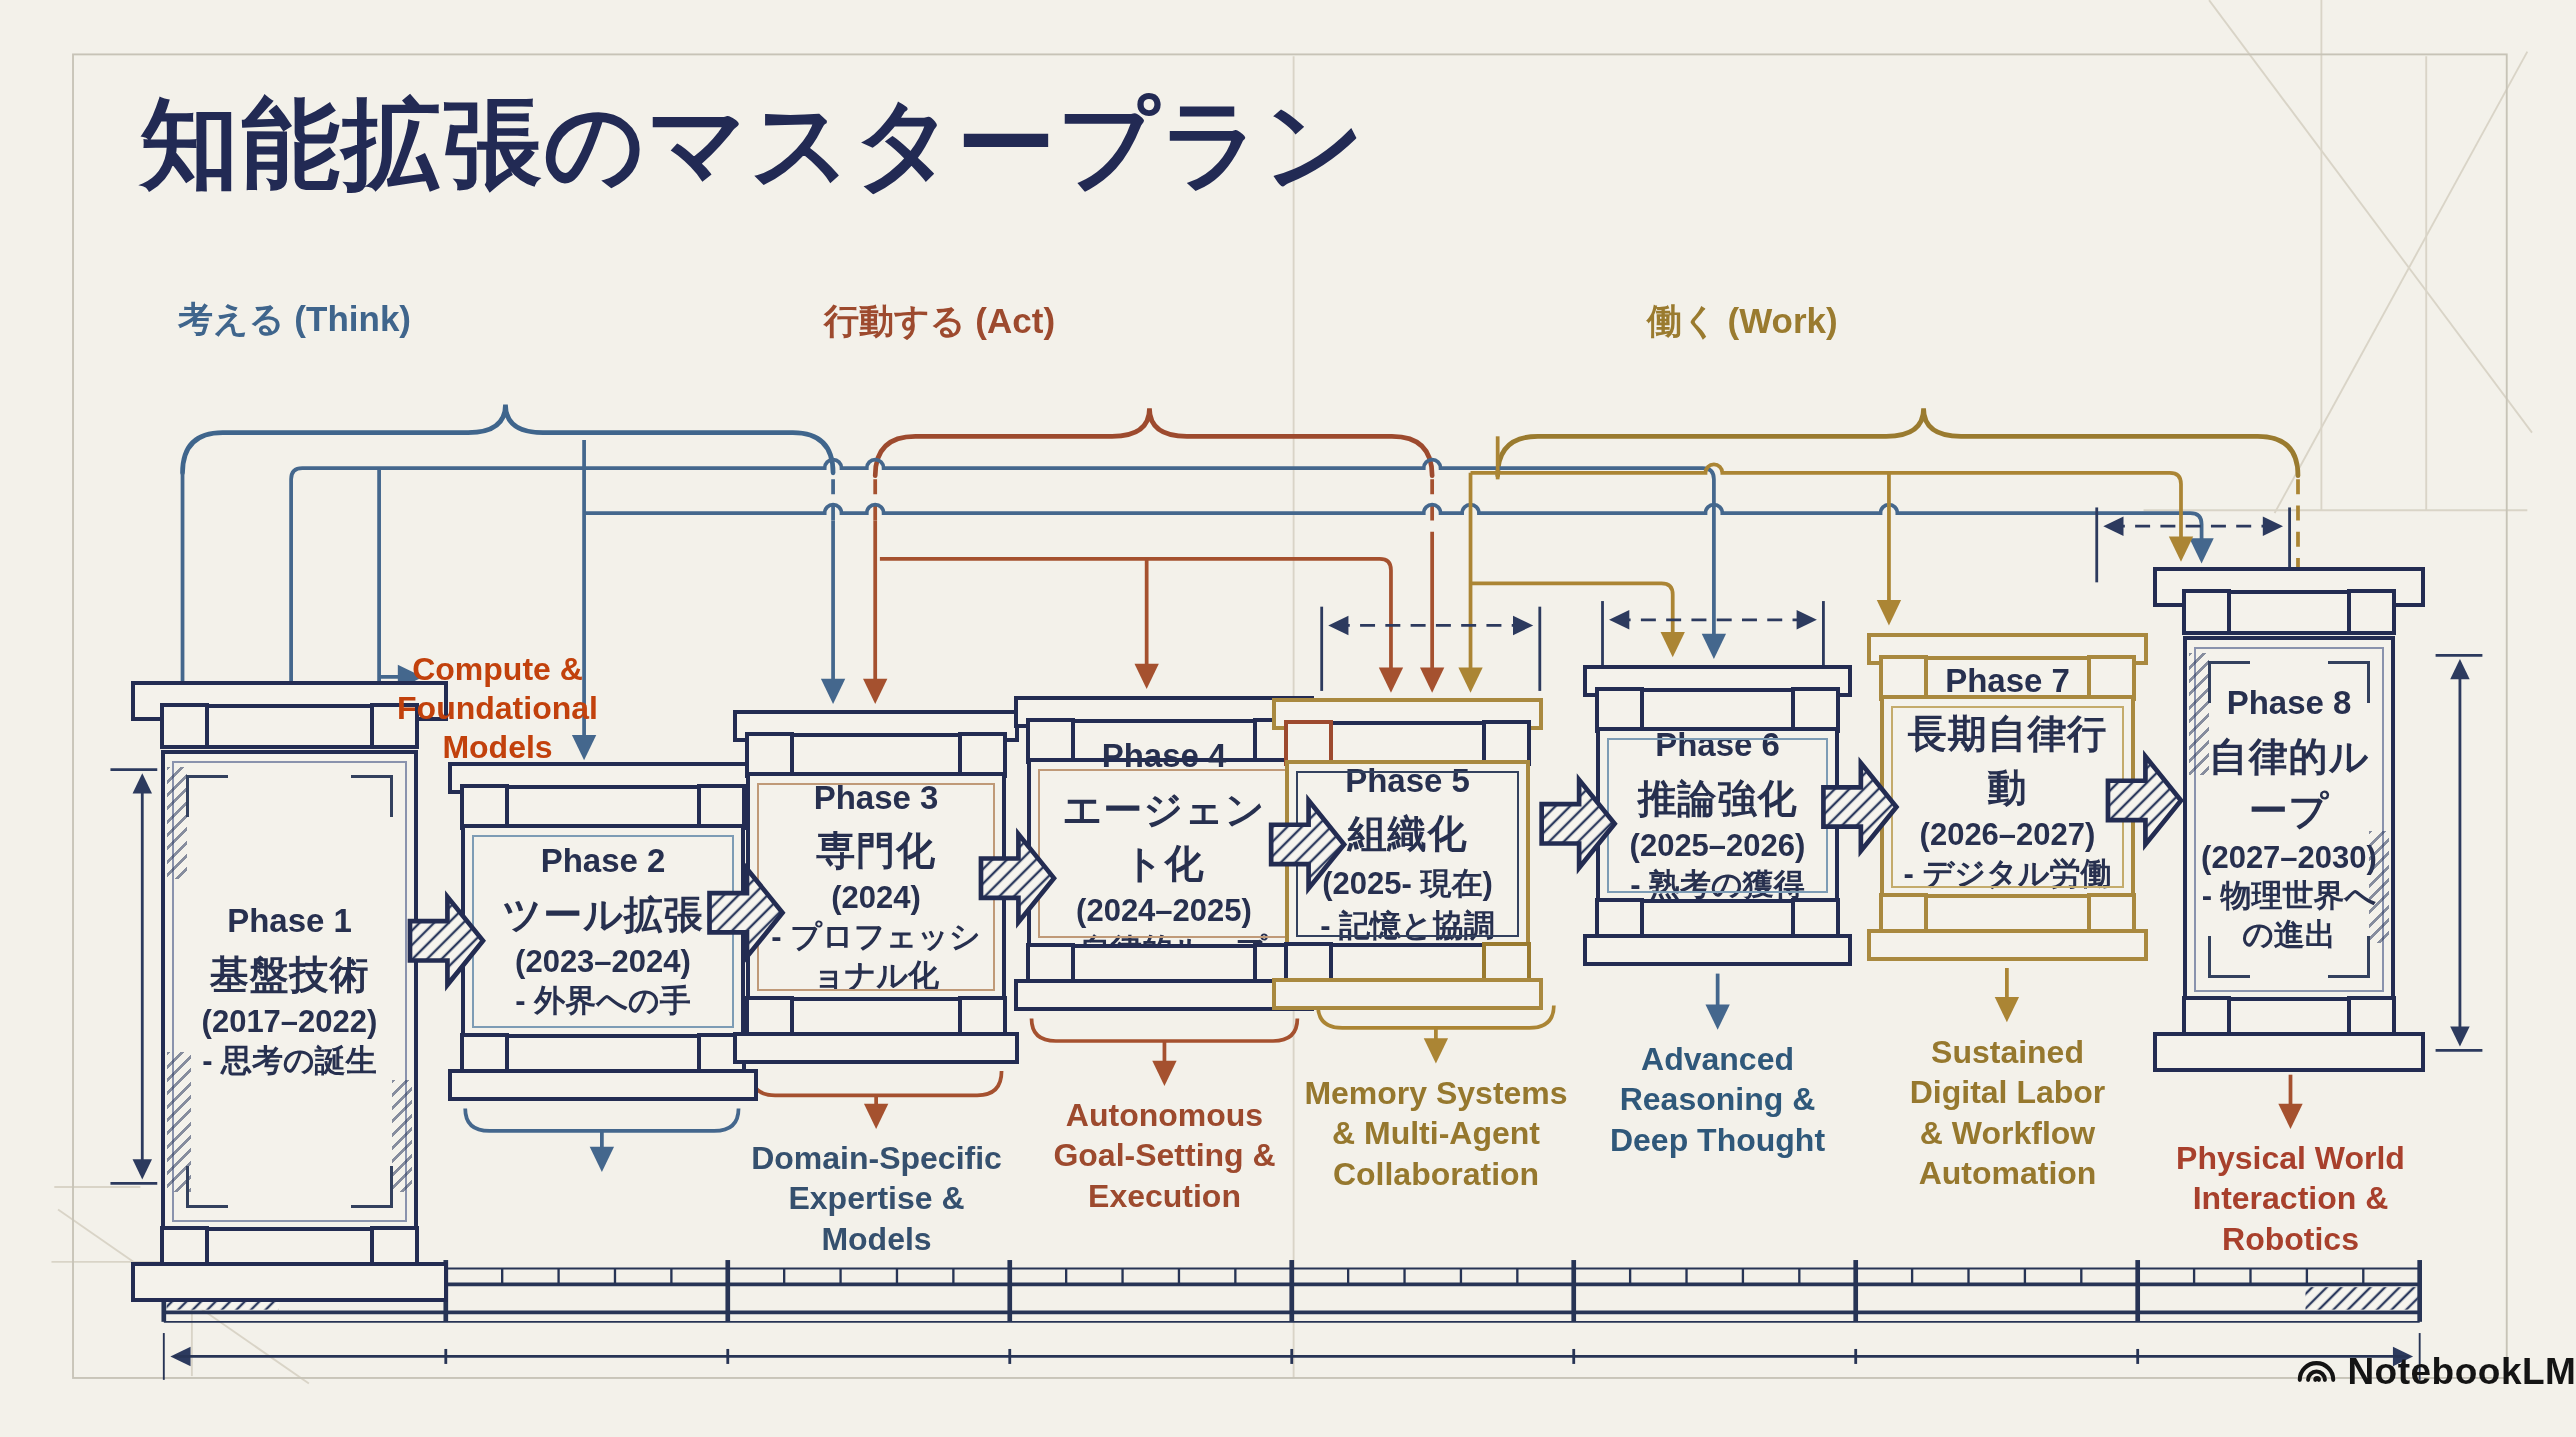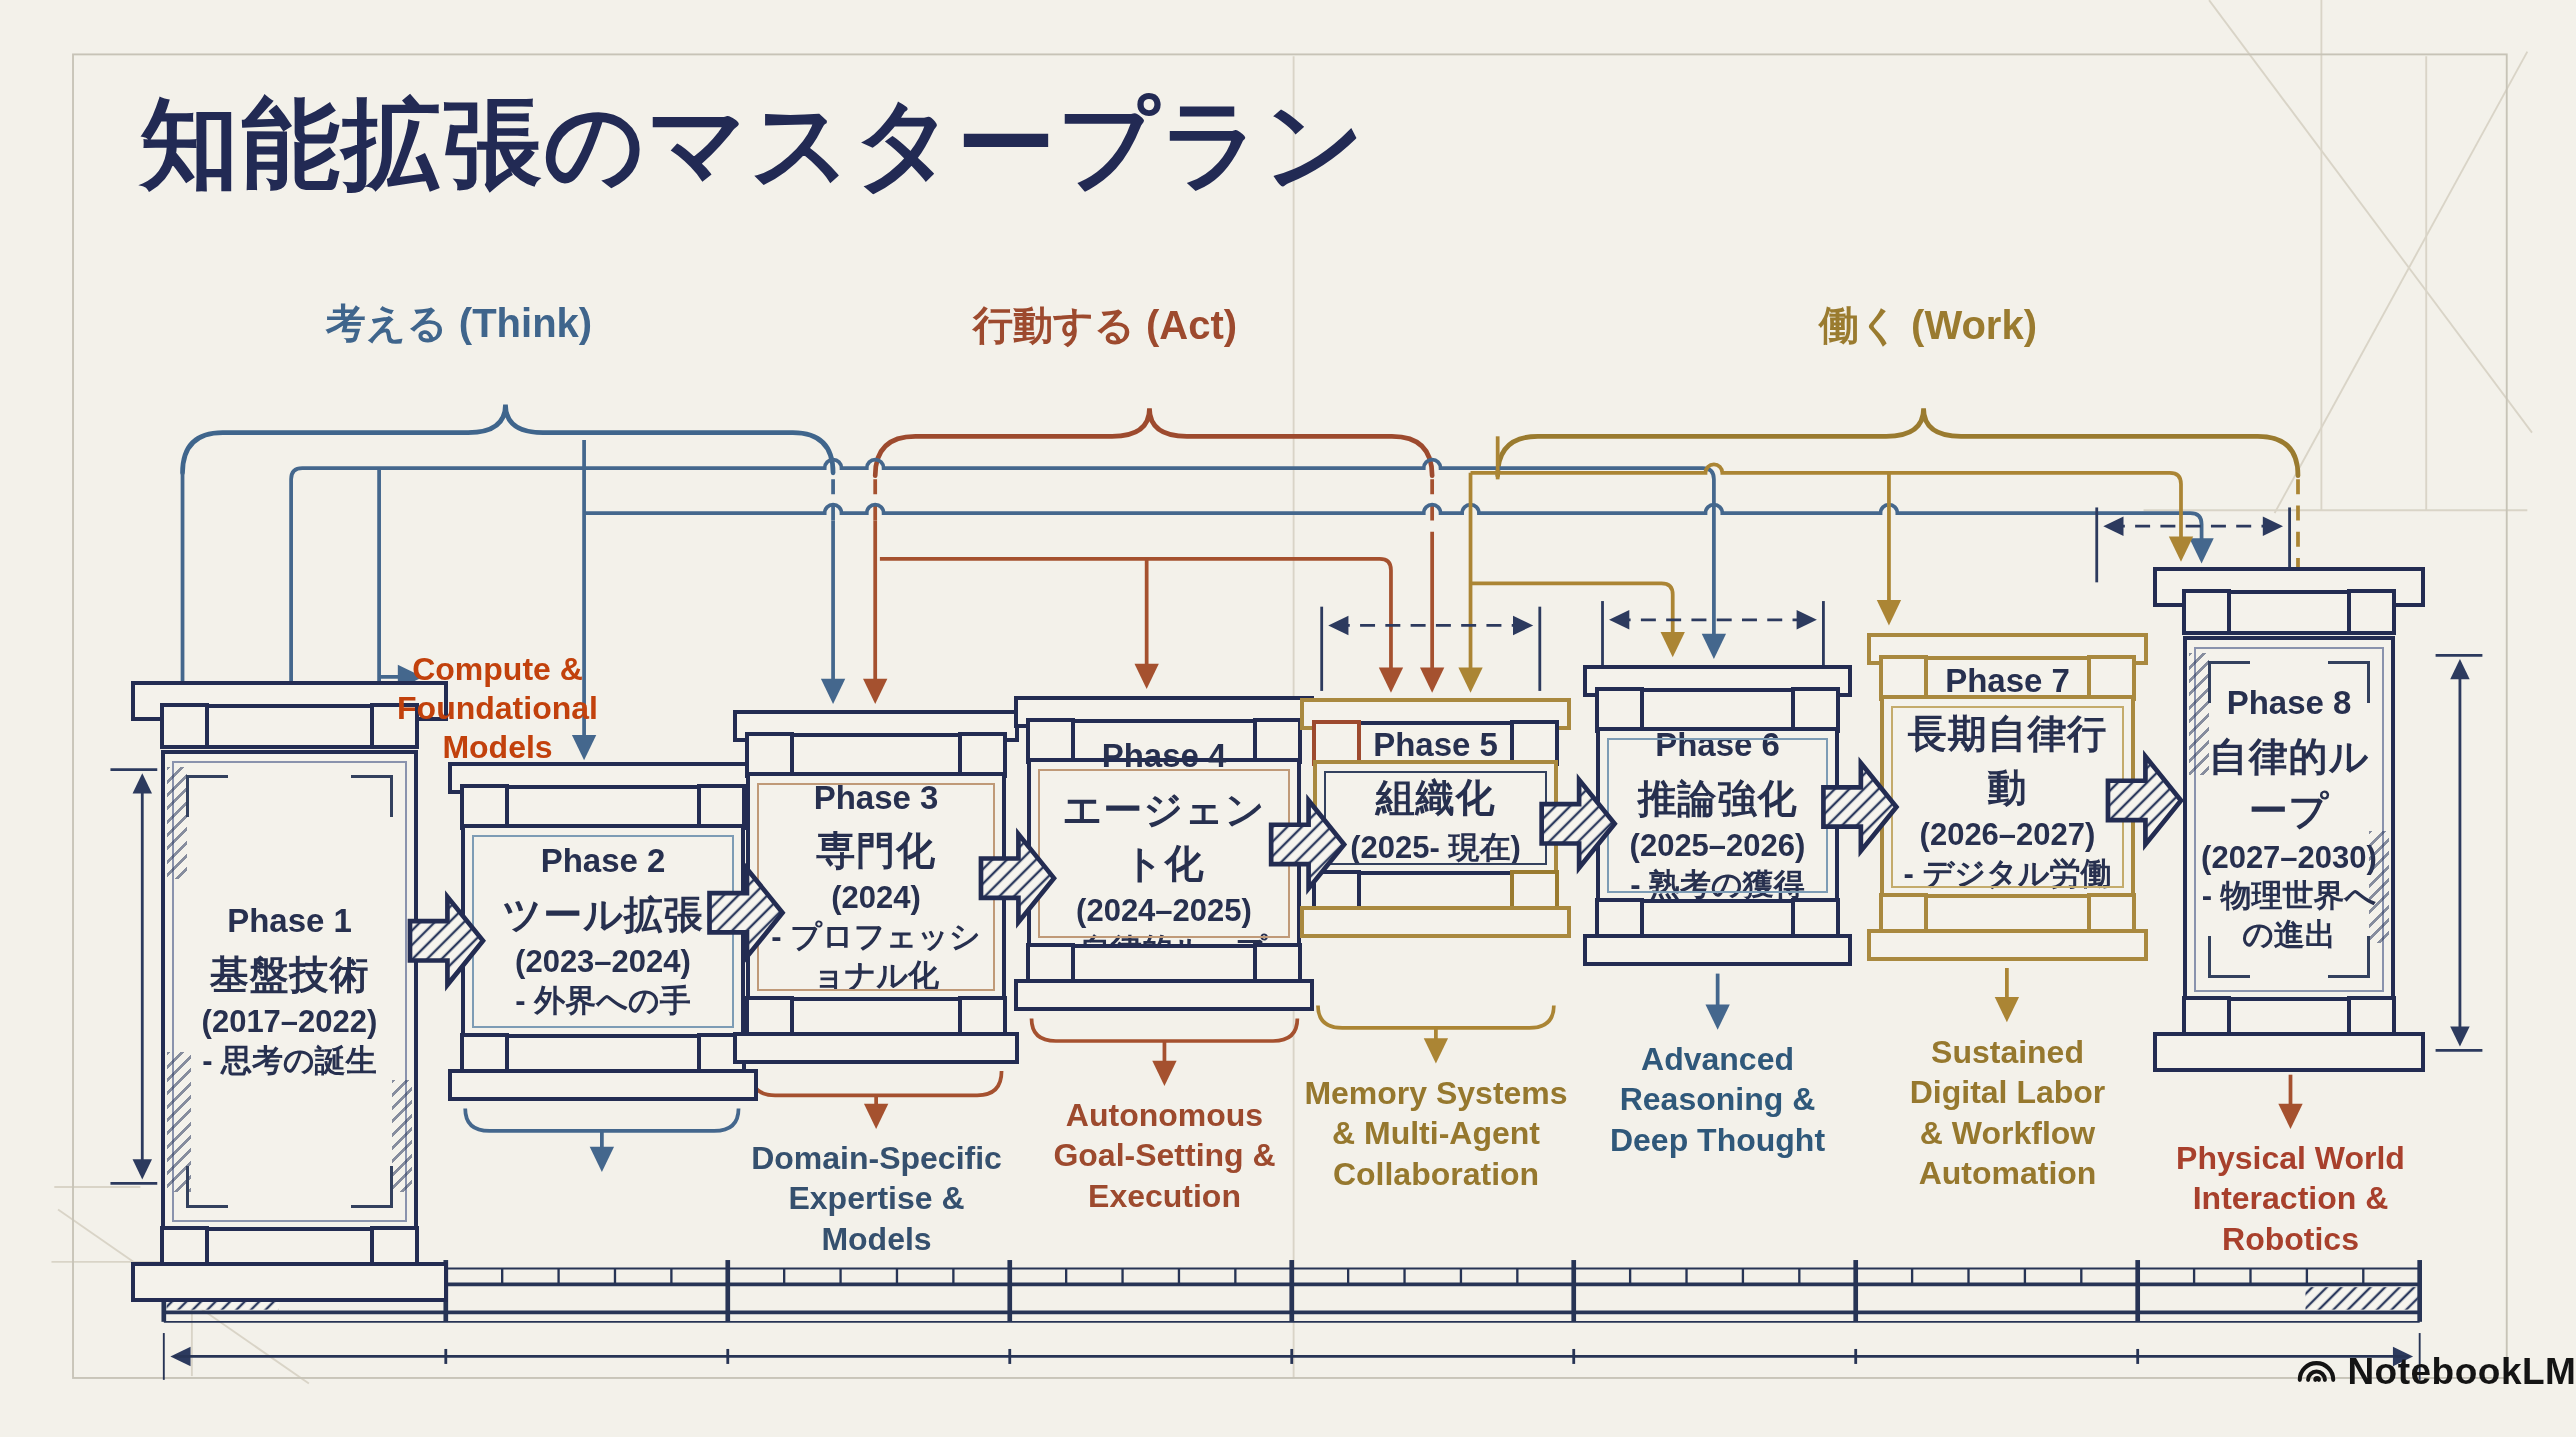--- a/index.html
+++ b/index.html
@@ -7,21 +7,21 @@
           font-family:"Liberation Sans","DejaVu Sans",sans-serif;color:#27304f;}
   svg.layer{position:absolute;left:0;top:0;width:2576px;height:1438px;}
   #underlay{z-index:1}
   #boxlayer{position:absolute;left:0;top:0;width:2576px;height:1438px;z-index:2}
   #overlay{z-index:3;pointer-events:none}
   #textlayer{position:absolute;left:0;top:0;width:2576px;height:1438px;z-index:4;pointer-events:none}
 
   .page-title{position:absolute;left:140px;top:79px;font-size:99px;font-weight:800;
               color:#222a54;letter-spacing:1.9px;white-space:nowrap;}
 
-  .bracket-label{position:absolute;width:562px;text-align:center;font-size:40px;font-weight:700;}
+  .bracket-label{position:absolute;width:562px;text-align:left;font-size:35px;font-weight:700;}
   .bl-think{left:178px;top:296px;color:#3f658c}
   .bl-act{left:824px;top:298px;color:#9d4a2e}
   .bl-work{left:1647px;top:298px;color:#9a7b2f}
 
   .callout{position:absolute;text-align:center;font-weight:700;line-height:1.22;}
   .c-compute{left:385px;top:650px;width:225px;font-size:32px;color:#c2410c}
 
   .sublabel{position:absolute;text-align:center;font-size:32px;font-weight:700;line-height:1.26;}
   .sl-p2{left:424px;top:1181px;width:356px;color:#3f658c}
   .sl-p3{left:736px;top:1138px;width:281px;color:#35506e}
@@ -340,21 +340,21 @@
         <div class="pperiod">(2024–2025)</div>
         <div class="pnote">- 自律的ループ</div>
       </div>
       <div class="band b">
           <div class="sq l"></div>
           <div class="sq r"></div>
         </div>
       <div class="cap b"></div>
     </div>
 
-    <div class="pillar p5" style="left:1313px;top:698px;width:245px;height:240px;--bc:#232c52;--ac:#33415e">
+    <div class="pillar p5" style="left:1285px;top:698px;width:245px;height:312px;--bc:#232c52;--ac:#33415e">
       <div class="cap t" style="border-color:#a9893f"></div>
       <div class="band t">
           <div class="sq l hatch" style="border-color:#9d4a2e"></div>
           <div class="sq r"></div>
         </div>
       <div class="pbody" style="border-color:#a9893f">
         <div class="pname">Phase 5</div>
         <div class="ptitle">組織化</div>
         <div class="pperiod">(2025- 現在)</div>
         <div class="pnote">- 記憶と協調</div>

